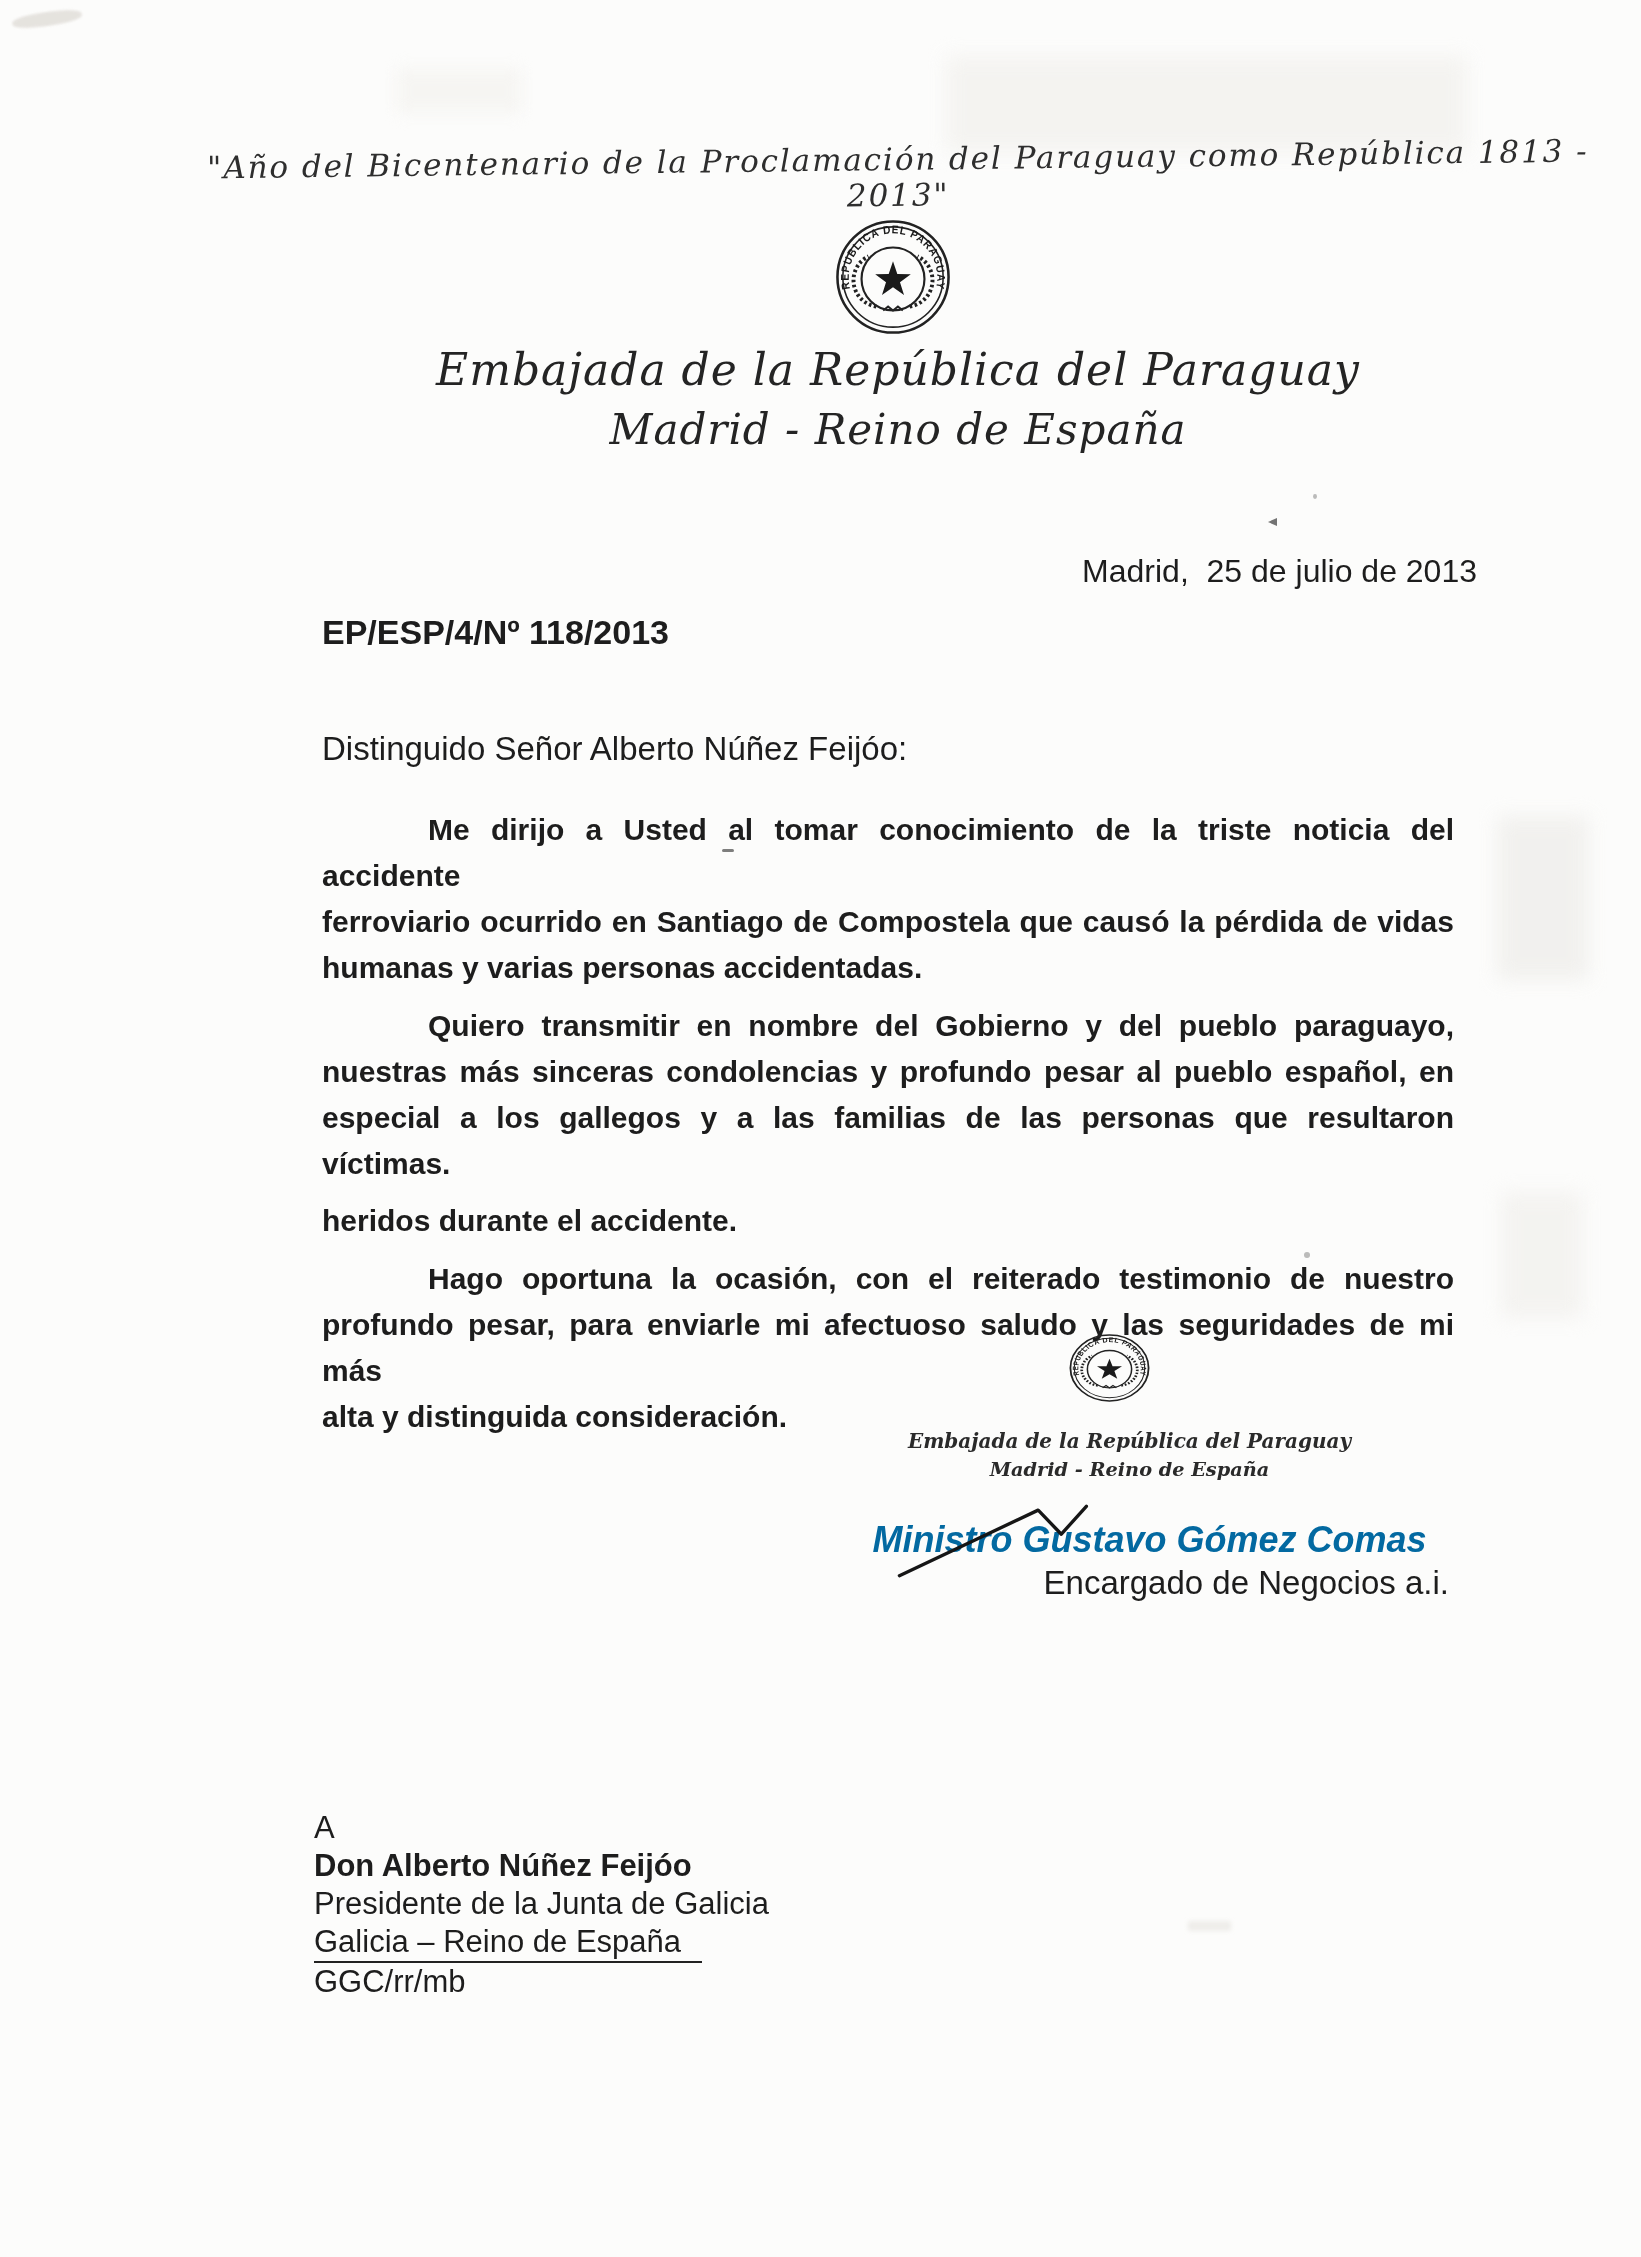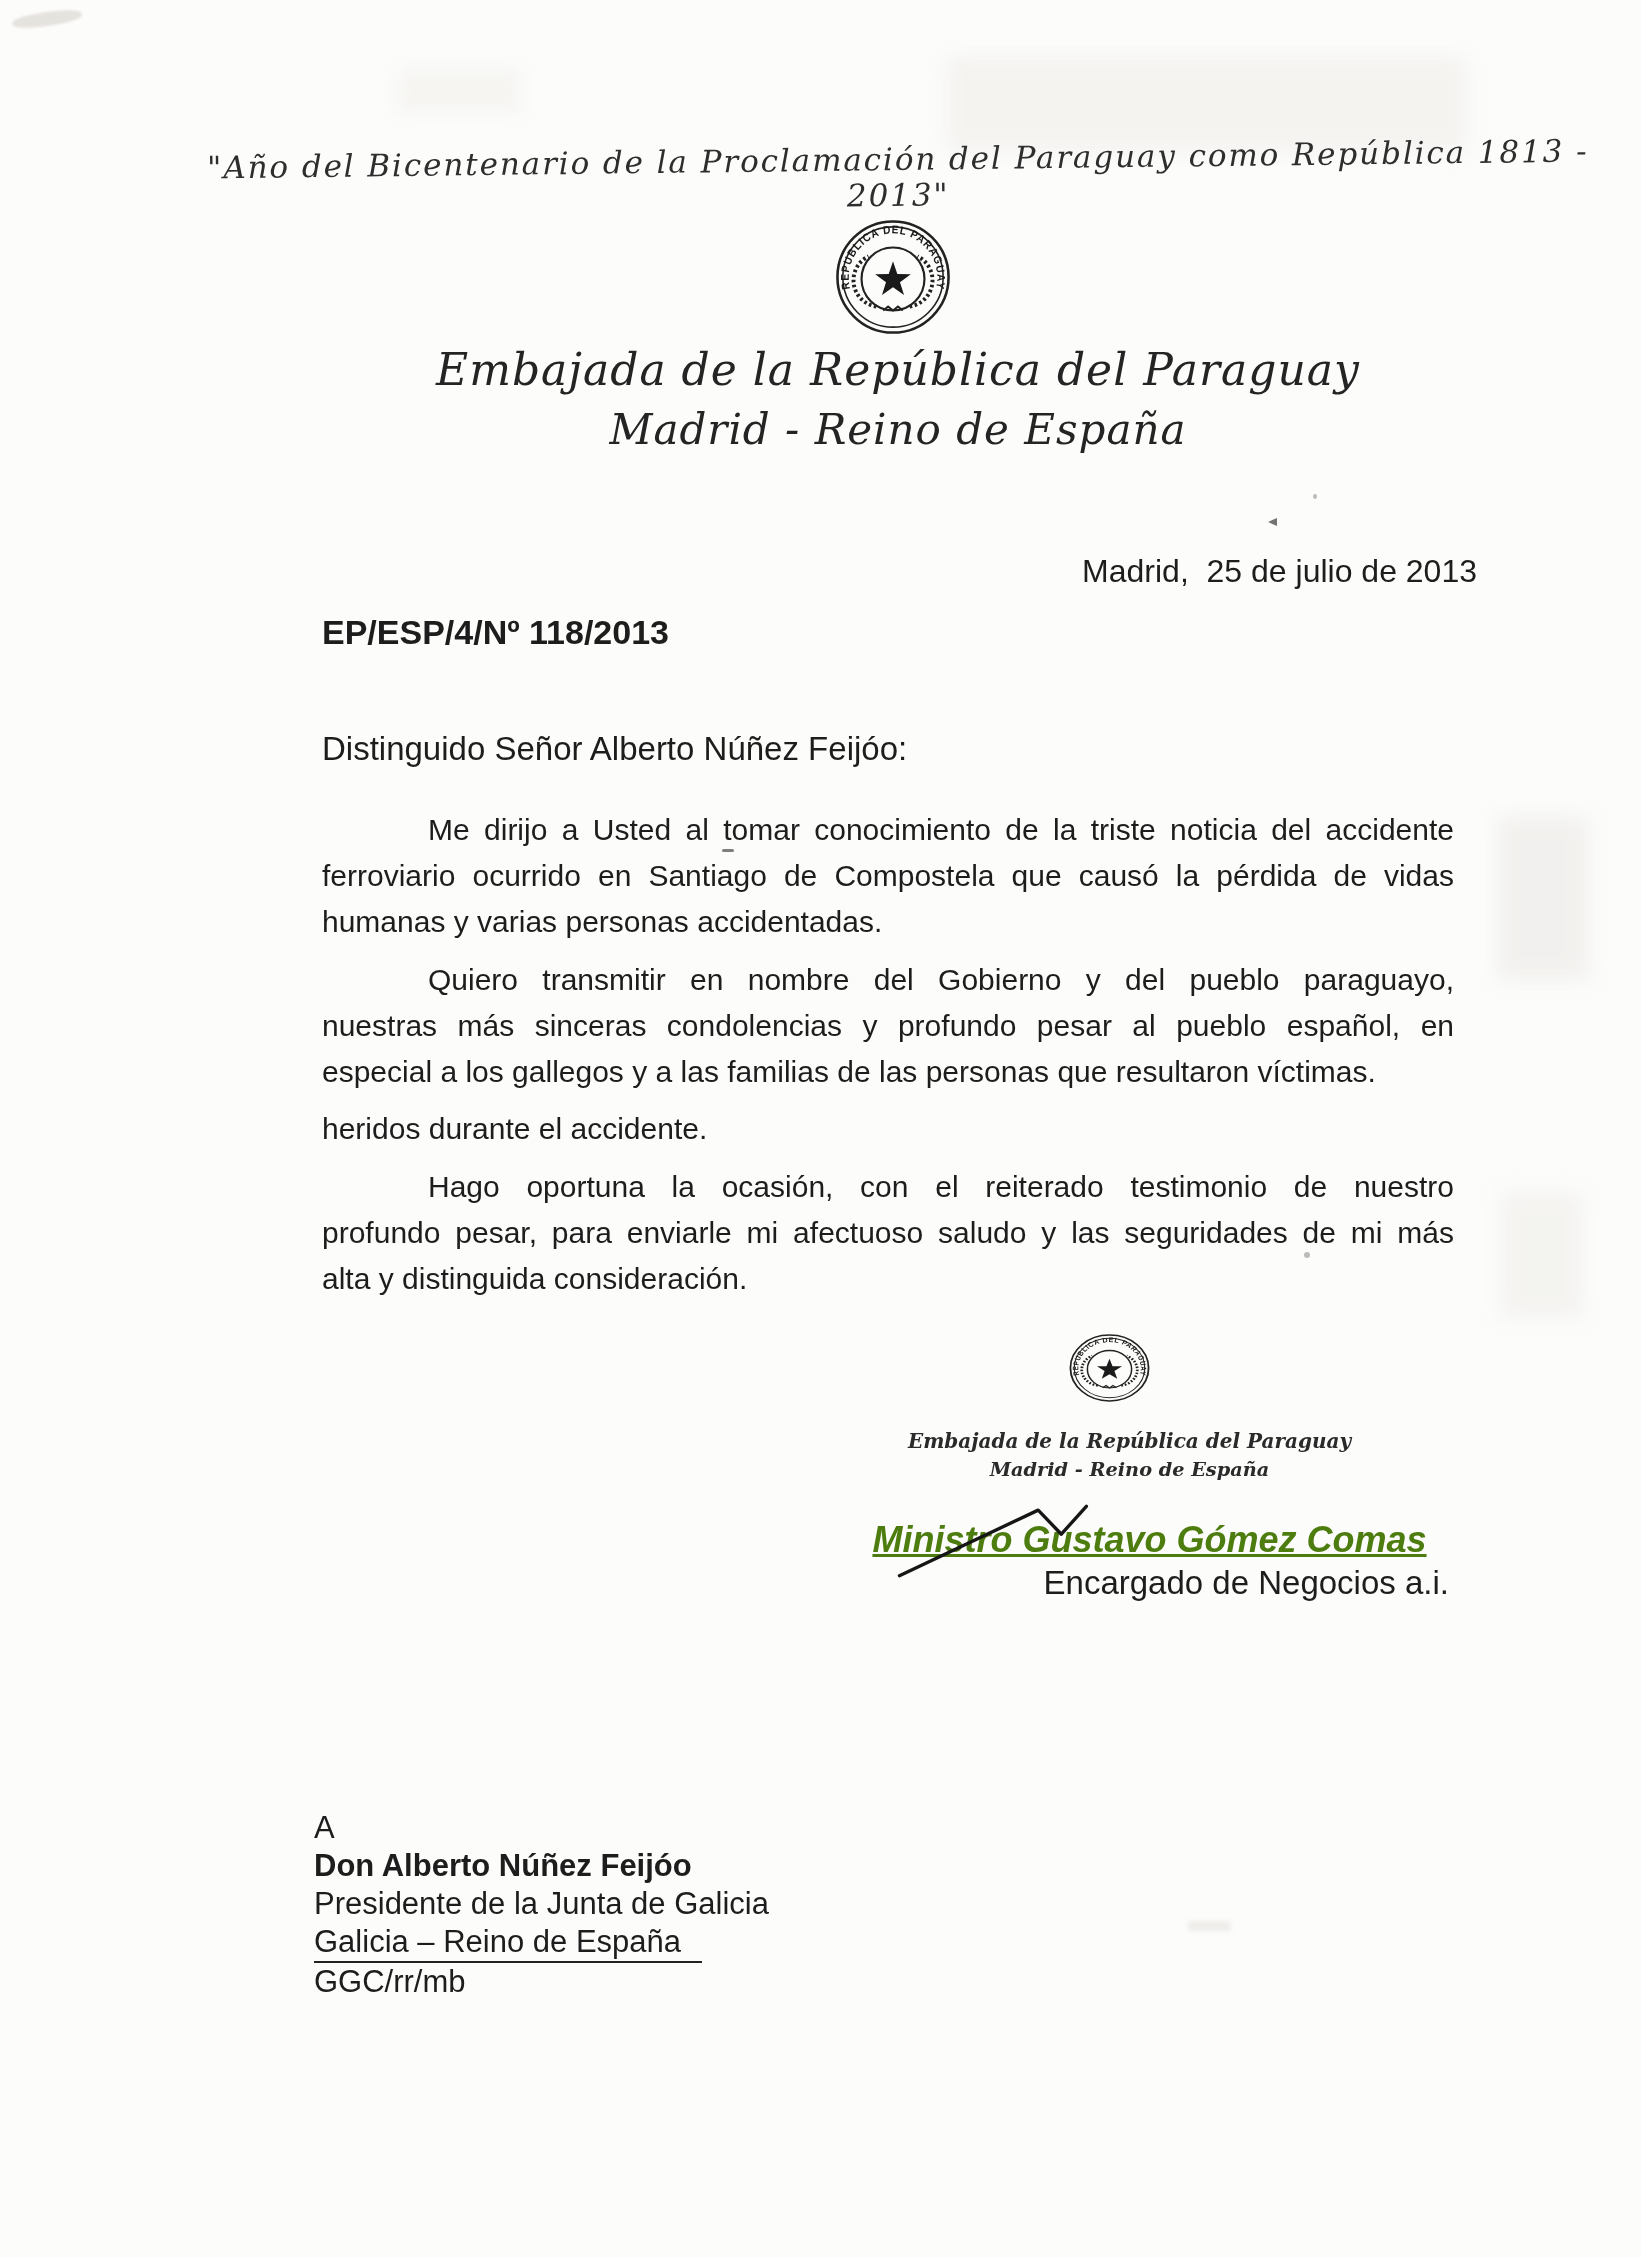--- a/index.html
+++ b/index.html
@@ -19,31 +19,31 @@
     position:absolute; top:344px; left:164px; width:1468px; text-align:center; color:#242424;
   }
   .embassy-line1{ font-family:"DejaVu Serif", serif; font-style:italic; font-size:44px; letter-spacing:1px; }
   .embassy-line2{ font-family:"DejaVu Serif", serif; font-style:italic; font-size:42px; letter-spacing:1px; margin-top:9.7px; }
   
   .dateline{ position:absolute; top:540px; right:164px; font-size:32px;margin-top:13px; }
   .reference{ position:absolute; top:613px; left:322px; font-size:34px; font-weight:bold;text-align:right; }
   .salutation{ position:absolute; top:730px; left:322px; font-size:33px; font-weight:normal; }
   
   .body-block{ position:absolute; top:807px; left:322px; width:1132px; font-size:30px; }
-  .para{ margin:0 0 11.6px 0; }
+  .para{ margin:0 0 11.6px 0;font-weight:bold; }
   .bline{ line-height:46px; text-align:justify; text-align-last:justify; }
   .bline.first{ text-indent:106px; }
   .bline.last{ text-align-last:left; }
   
   .seal-small{ position:absolute; left:1068px; top:1333px; width:83px; height:70px; }
   .sig-script{ position:absolute; top:1429px; left:840px; width:579px; text-align:center; color:#2a2a2a; }
   .sig-script-line1{ font-family:"DejaVu Serif", serif; font-style:italic; font-size:20px; font-weight:bold; }
   .sig-script-line2{ font-family:"DejaVu Serif", serif; font-style:italic; font-size:19.3px; font-weight:bold; margin-top:4.8px; }
   .sig-name{ position:absolute; top:1519px; left:850px; width:599px; text-align:center;
-             font-size:36px; font-weight:bold; font-style:italic; color:#4d7c0f;text-decoration:underline; }
+             font-size:36px; font-weight:bold; font-style:italic; color:#0369a1; }
   .sig-title{ position:absolute; top:1564px; left:850px; width:599px; text-align:right; font-size:33px; }
   .sig-stroke{ position:absolute; left:874px; top:1487px; width:232px; height:106px; }
   
   .recipient{ position:absolute; top:1809px; left:314px; font-size:31px; line-height:38px; }
   .recipient .bold{ font-weight:bold; }
   .underlined{ display:inline-block; border-bottom:2.9px solid #222; padding-right:21px; }
   
   .seal-defs{ position:absolute; width:0; height:0; overflow:hidden; }
   
   .artifact{ position:absolute; pointer-events:none; }

